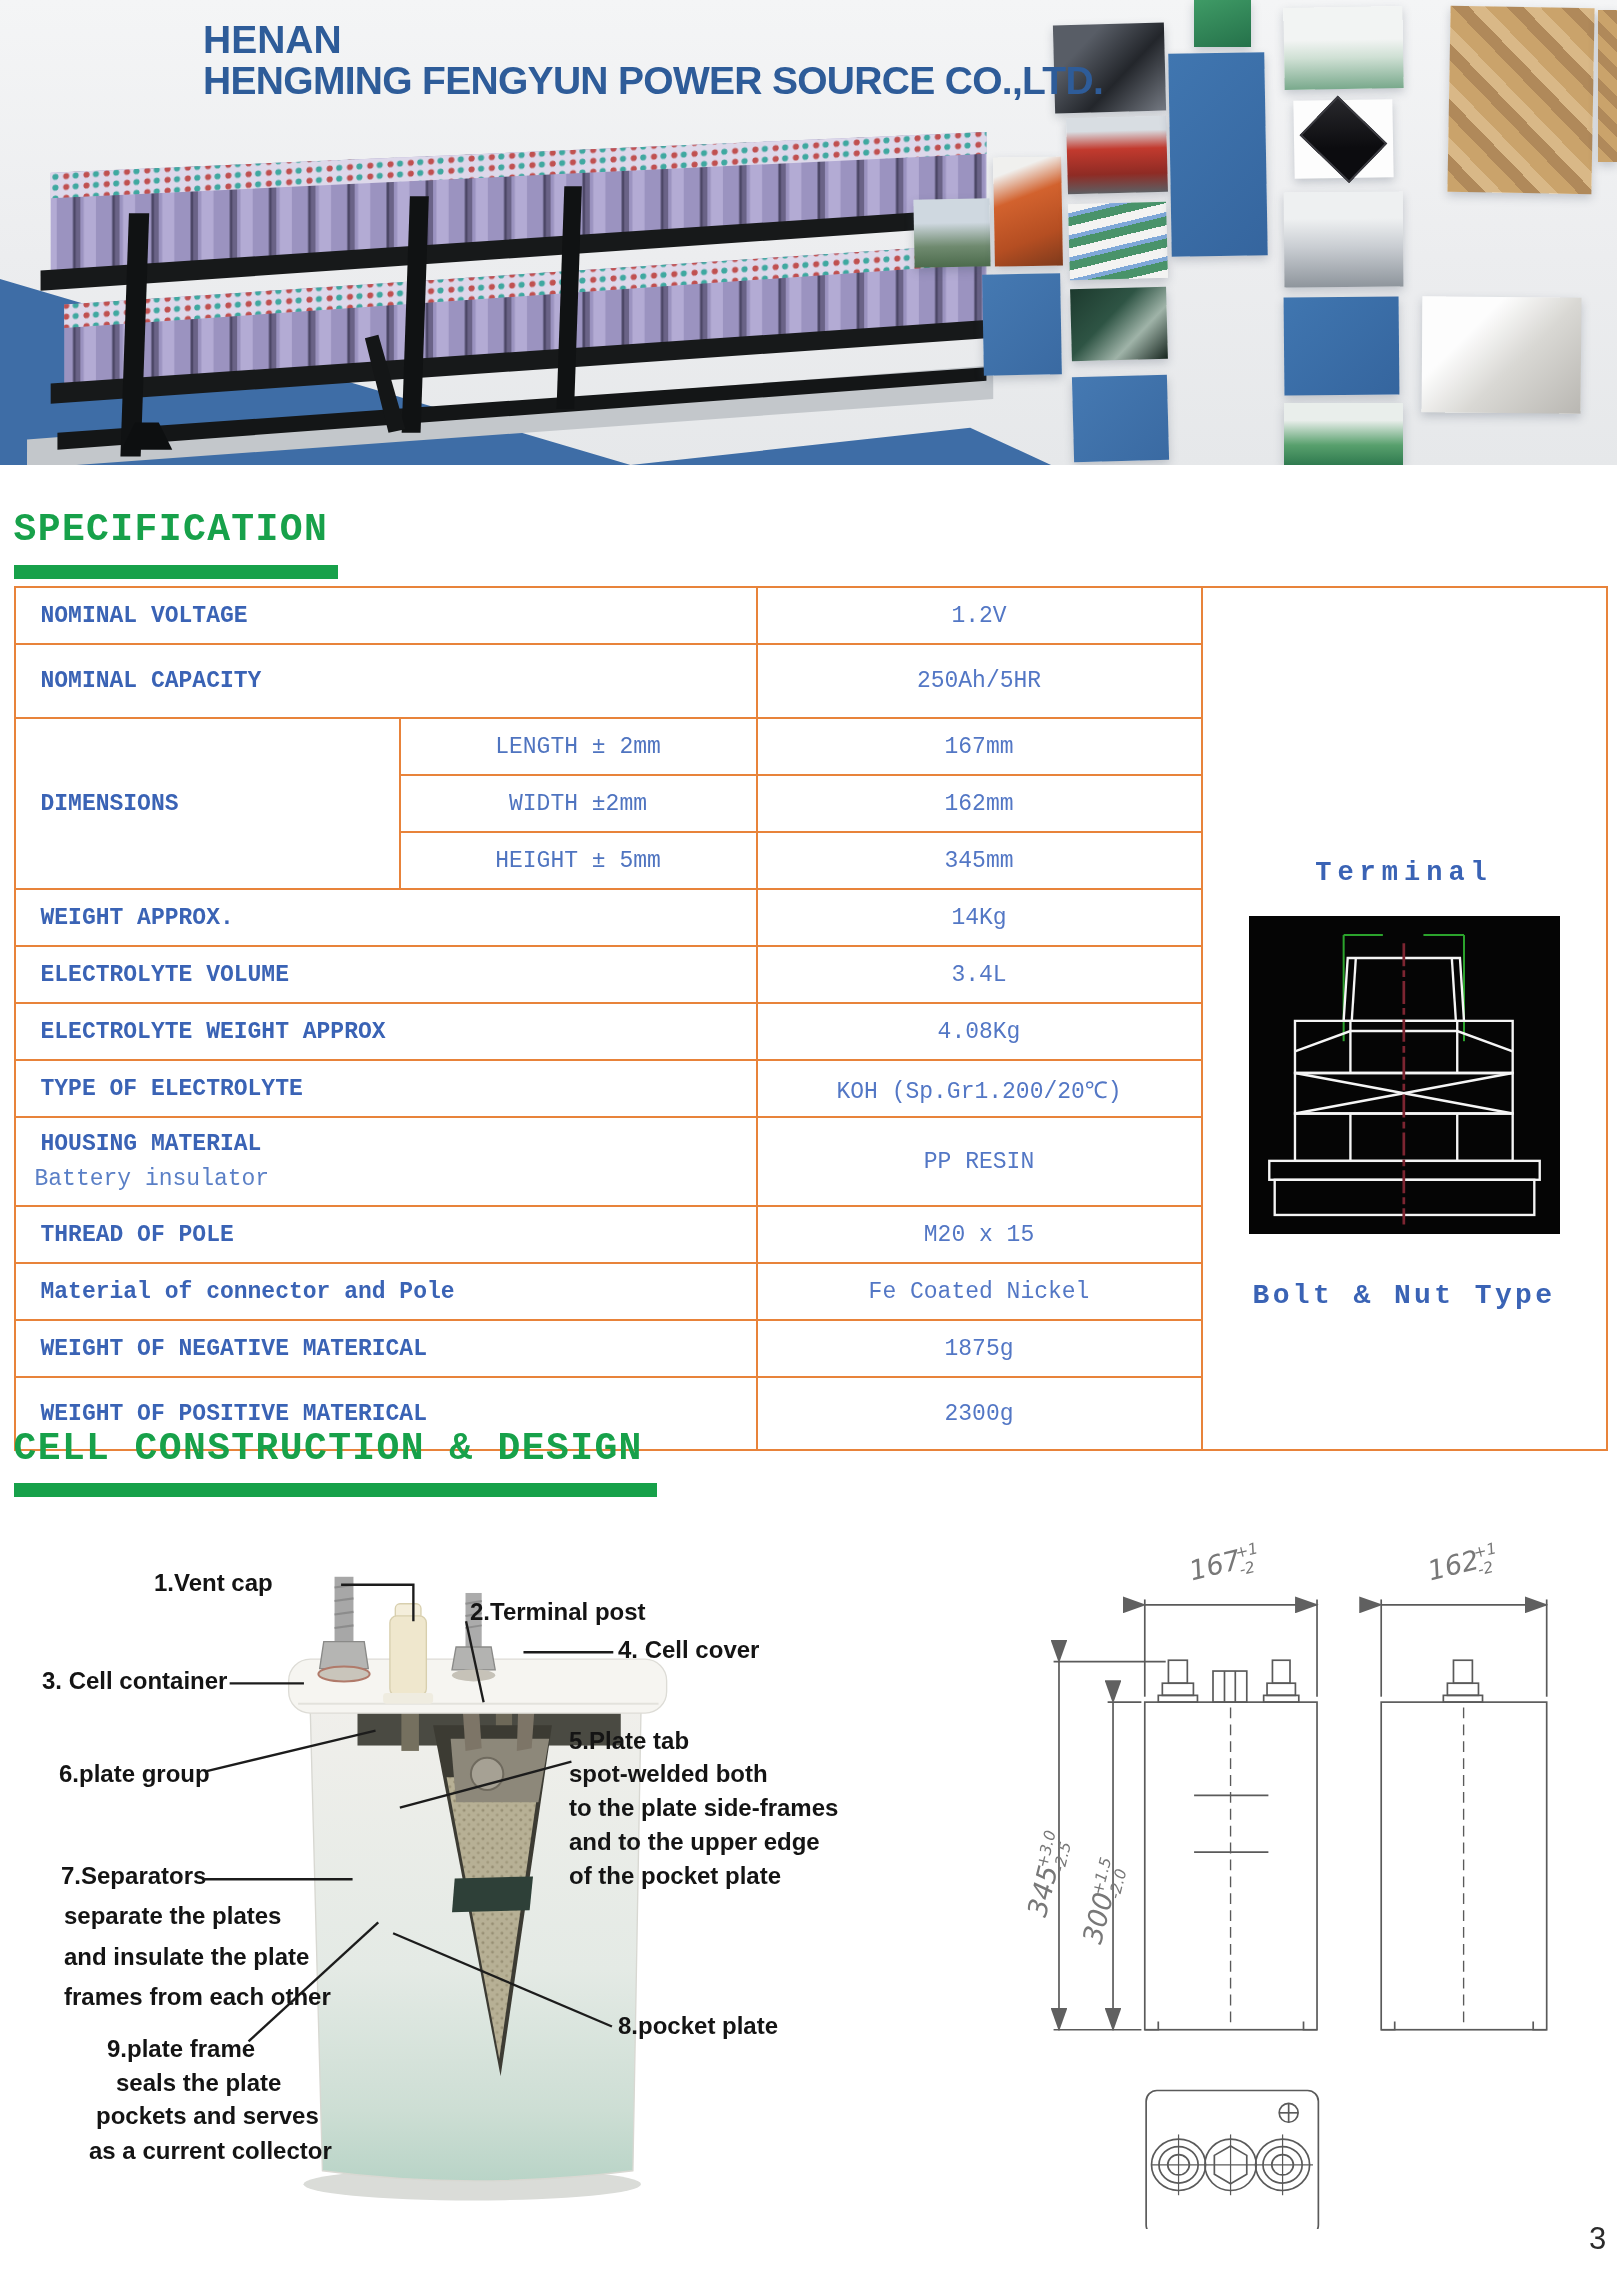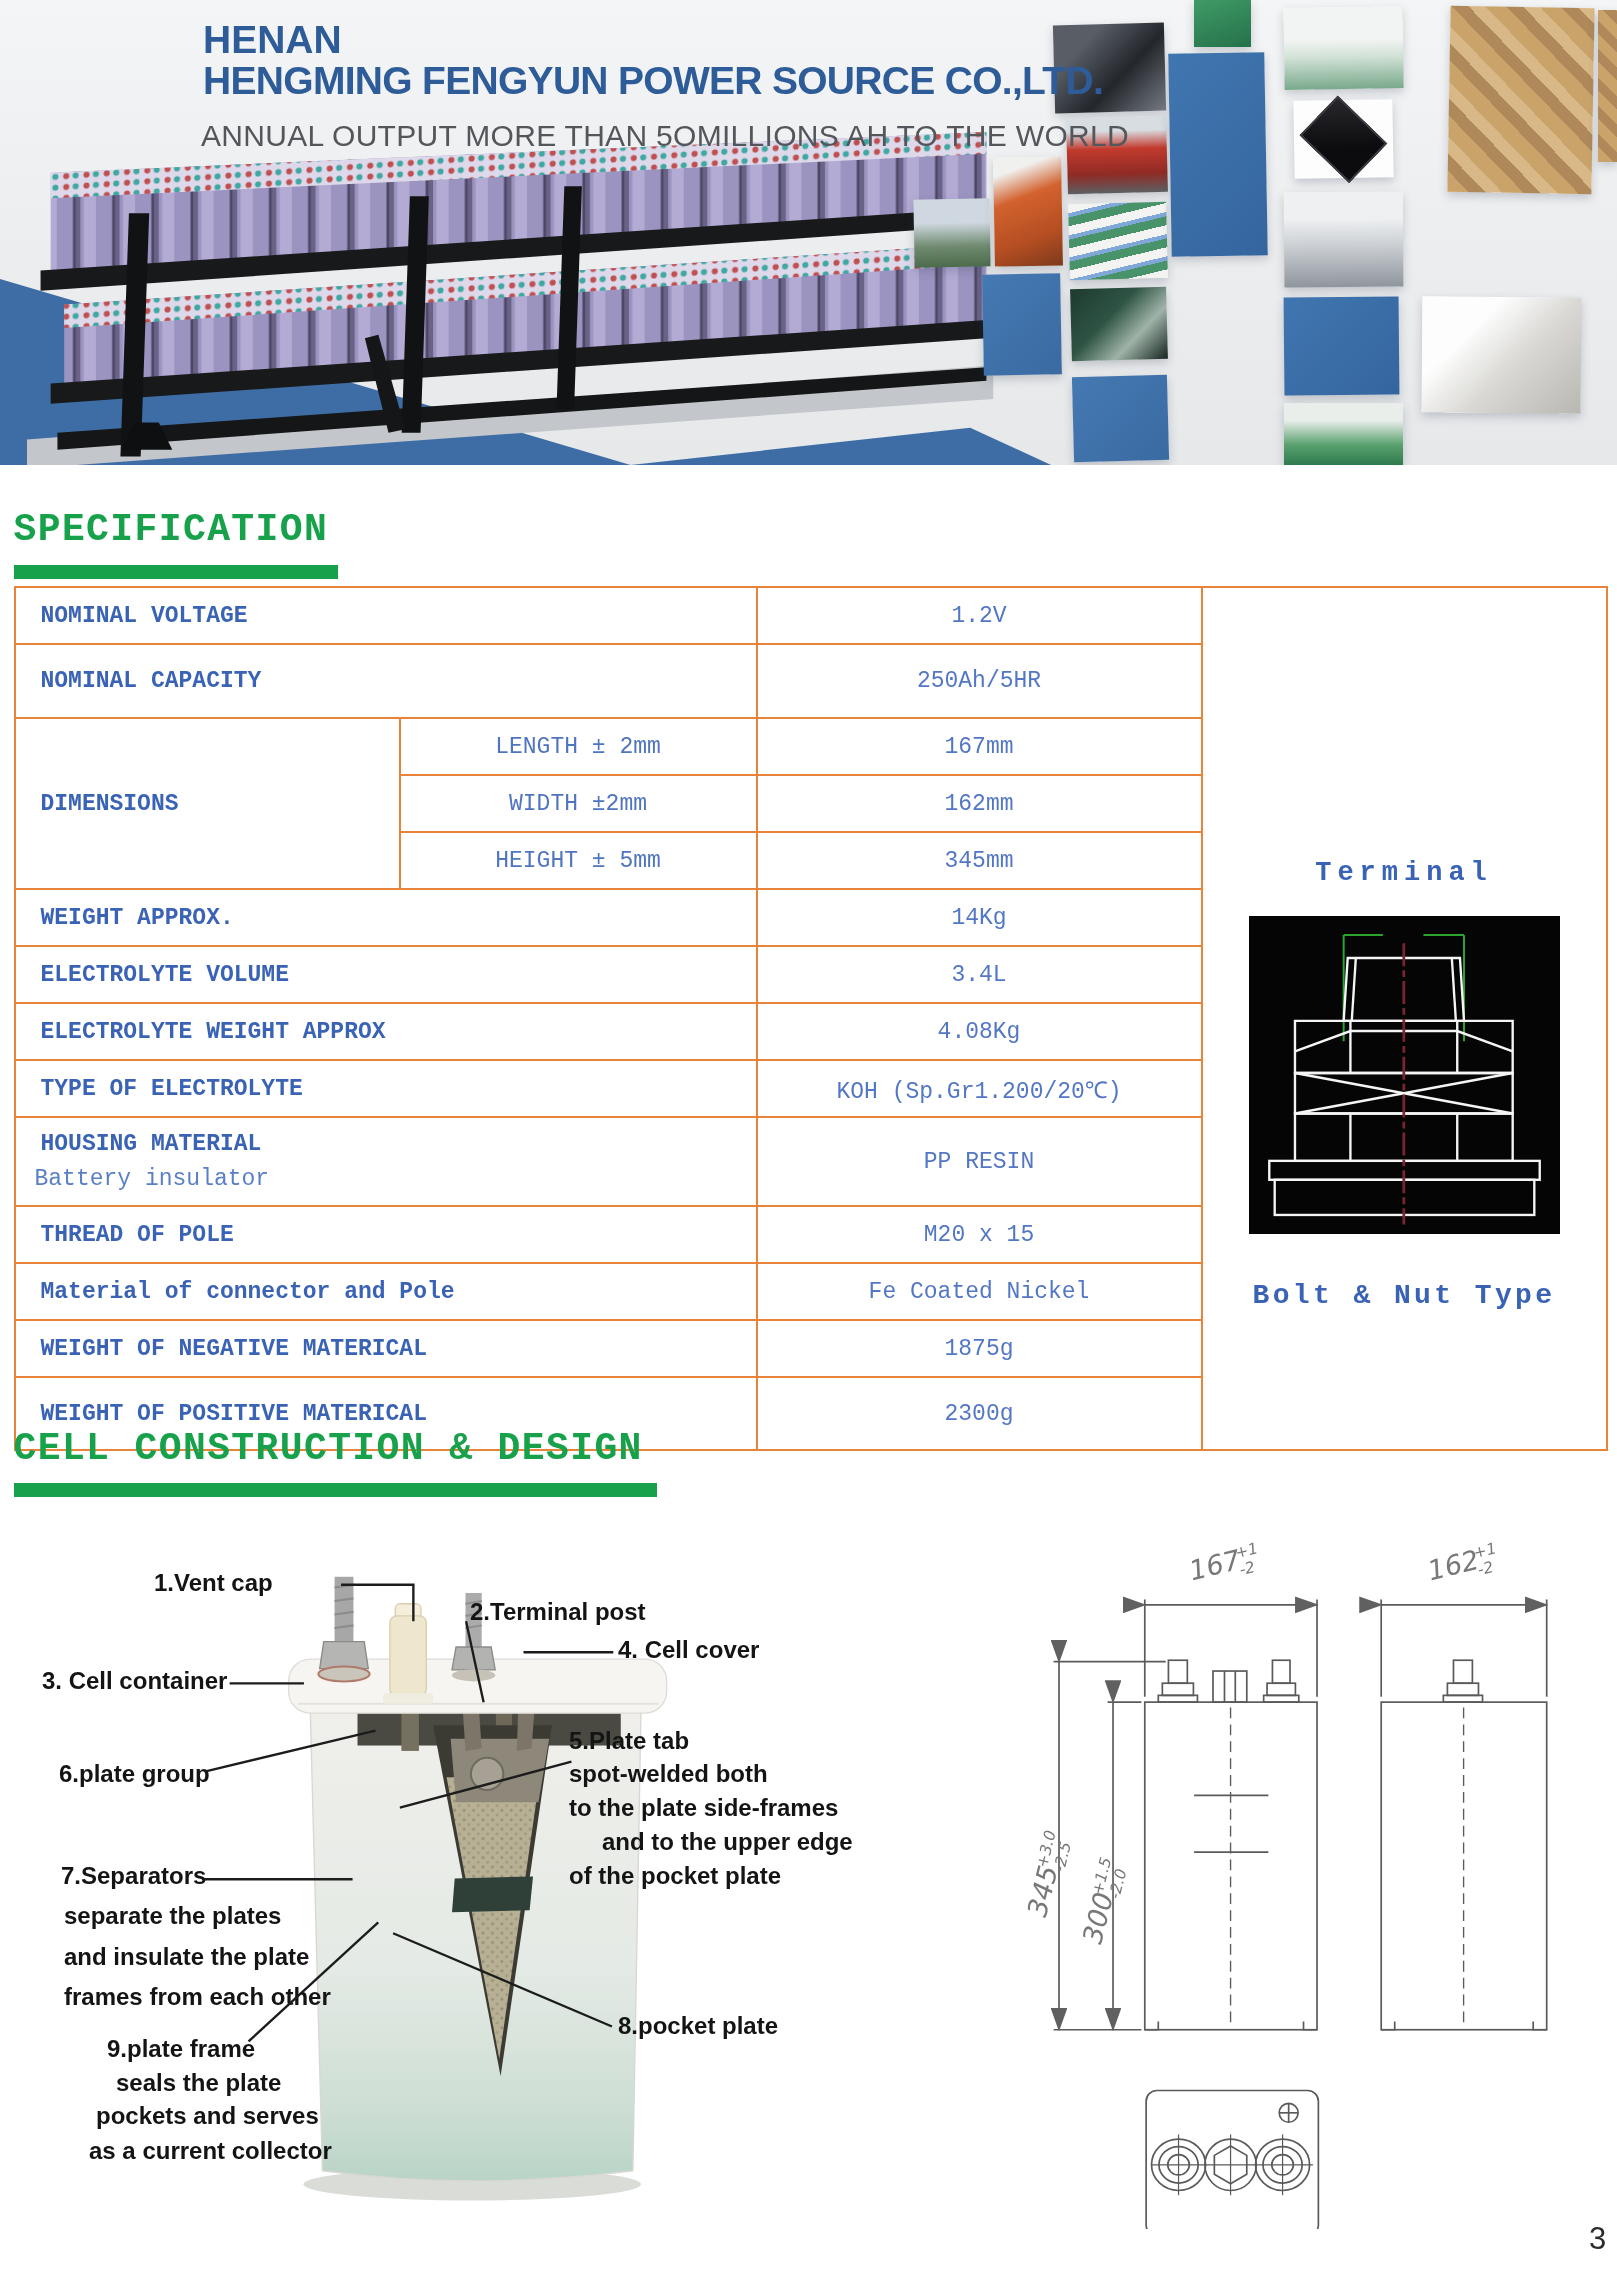--- a/index.html
+++ b/index.html
@@ -105,21 +105,20 @@
       </div>
     <div class="tile" style="left:1284px;top:192px;width:119px;height:95px;background:linear-gradient(180deg,#eef0f1 28%,#c9cdd2 58%,#8e959c);transform:rotate(-0.5deg);"></div>
     <div class="tile" style="left:1284px;top:297px;width:115px;height:98px;background:linear-gradient(135deg,#4076b0,#35659e);transform:rotate(-0.5deg);"></div>
     <div class="tile" style="left:1284px;top:403px;width:119px;height:62px;background:linear-gradient(180deg,#e9eeeb 28%,#58a06d 68%,#2f7a4f);"></div>
     <div class="tile" style="left:1449px;top:6.8px;width:144px;height:186px;background:repeating-linear-gradient(45deg,#caa36b 0 15px,#b0895a 15px 27px,#d9b887 27px 39px);transform:rotate(1deg);"></div>
     <div class="tile" style="left:1598px;top:10px;width:19px;height:152px;background:repeating-linear-gradient(45deg,#caa36b 0 10.8px,#b0895a 10.8px 20px);"></div>
     <div class="tile" style="left:1422px;top:297px;width:159px;height:116px;background:linear-gradient(135deg,#fdfdfd 30%,#d9d8d4 58%,#b9b7b2);transform:rotate(0.5deg);"></div>
 
     <div class="co1">HENAN</div>
     <div class="co2">HENGMING FENGYUN POWER SOURCE CO.,LTD.</div>
-    <div class="tagline">ANNUAL OUTPUT MORE THAN 5OMILLIONS AH TO THE WORLD</div>
   </header>
 
   <div class="sec-head" style="left:13.5px;top:508px;">SPECIFICATION</div>
   <div class="sec-bar" style="left:13.5px;top:565px;width:324px;"></div>
 
   <table class="spec-table">
     <colgroup>
         <col style="width:385px">
         <col style="width:357px">
         <col style="width:445px">
@@ -345,21 +344,21 @@
   </svg>
 
   <div class="clabel" style="left:154px;top:1569px;">1.Vent cap</div>
   <div class="clabel" style="left:470px;top:1598px;">2.Terminal post</div>
   <div class="clabel" style="left:618px;top:1636px;">4. Cell cover</div>
   <div class="clabel" style="left:42px;top:1667px;">3. Cell container</div>
   <div class="clabel" style="left:59px;top:1760px;">6.plate group</div>
   <div class="clabel" style="left:569px;top:1727px;">5.Plate tab</div>
   <div class="clabel" style="left:569px;top:1760px;">spot-welded both</div>
   <div class="clabel" style="left:569px;top:1794px;">to the plate side-frames</div>
-  <div class="clabel" style="left:602px;top:1828px;text-align:center;">and to the upper edge</div>
+  <div class="clabel" style="left:569px;top:1828px;text-align:center;">and to the upper edge</div>
   <div class="clabel" style="left:569px;top:1862px;">of the pocket plate</div>
   <div class="clabel" style="left:61px;top:1862px;">7.Separators</div>
   <div class="clabel" style="left:64px;top:1902px;">separate the plates</div>
   <div class="clabel" style="left:64px;top:1943px;">and insulate the plate</div>
   <div class="clabel" style="left:64px;top:1983px;">frames from each other</div>
   <div class="clabel" style="left:618px;top:2012px;">8.pocket plate</div>
   <div class="clabel" style="left:107px;top:2035px;">9.plate frame</div>
   <div class="clabel" style="left:116px;top:2069px;">seals the plate</div>
   <div class="clabel" style="left:96px;top:2102px;">pockets and serves</div>
   <div class="clabel" style="left:89px;top:2137px;">as a current collector</div>

